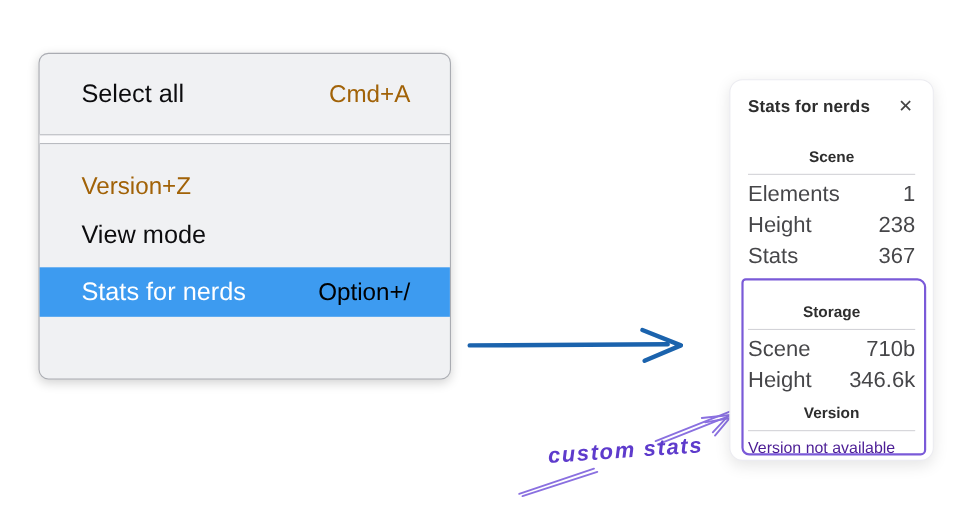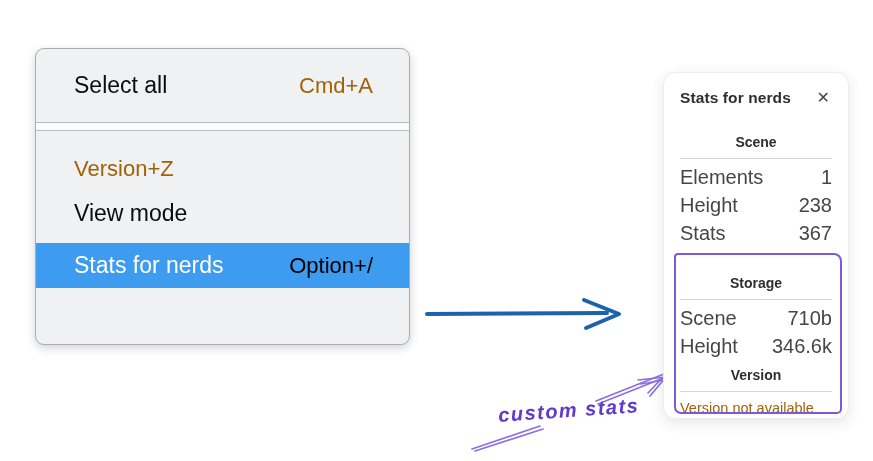--- a/index.html
+++ b/index.html
@@ -40,21 +40,21 @@
   }
   .panel-title-row { display:flex; justify-content:space-between; align-items:center; margin-bottom:27px; }
   .panel-title { font-weight:bold; font-size:15.5px; color:#2e2e2e; letter-spacing:.1px; }
   .close-btn { font-size:16px; color:#454545; font-weight:300; line-height:1; cursor:pointer; padding:1px 2px; }
   .sec-heading { text-align:center; font-weight:bold; font-size:14px; color:#2e2e2e; height:16px; line-height:16px; margin-bottom:8px; }
   .sec-divider { border:none; border-top:1px solid #d3d3d8; height:0; }
   .rows { margin-top:4px; }
   .stat-row { display:flex; justify-content:space-between; font-size:20px; line-height:28px; color:#464649; }
   .sec-storage .sec-heading { margin-top:28px; }
   .sec-version .sec-heading { margin-top:7px; }
-  .note { font-size:14.5px; line-height:24px; margin-top:4px; color:#a16207; white-space:nowrap; }
+  .note { font-size:14.5px; line-height:24px; margin-top:4px; color:#4c1d95; white-space:nowrap; }
 
   .highlight-box {
     position:absolute; left:10px; top:180px; width:168px; height:161px;
     border:2px solid #7a5ad8;
     border-radius:4px 8px 5px 7px;
     pointer-events:none;
   }
 
   
   .overlay-svg { position:absolute; left:0; top:0; pointer-events:none; }

